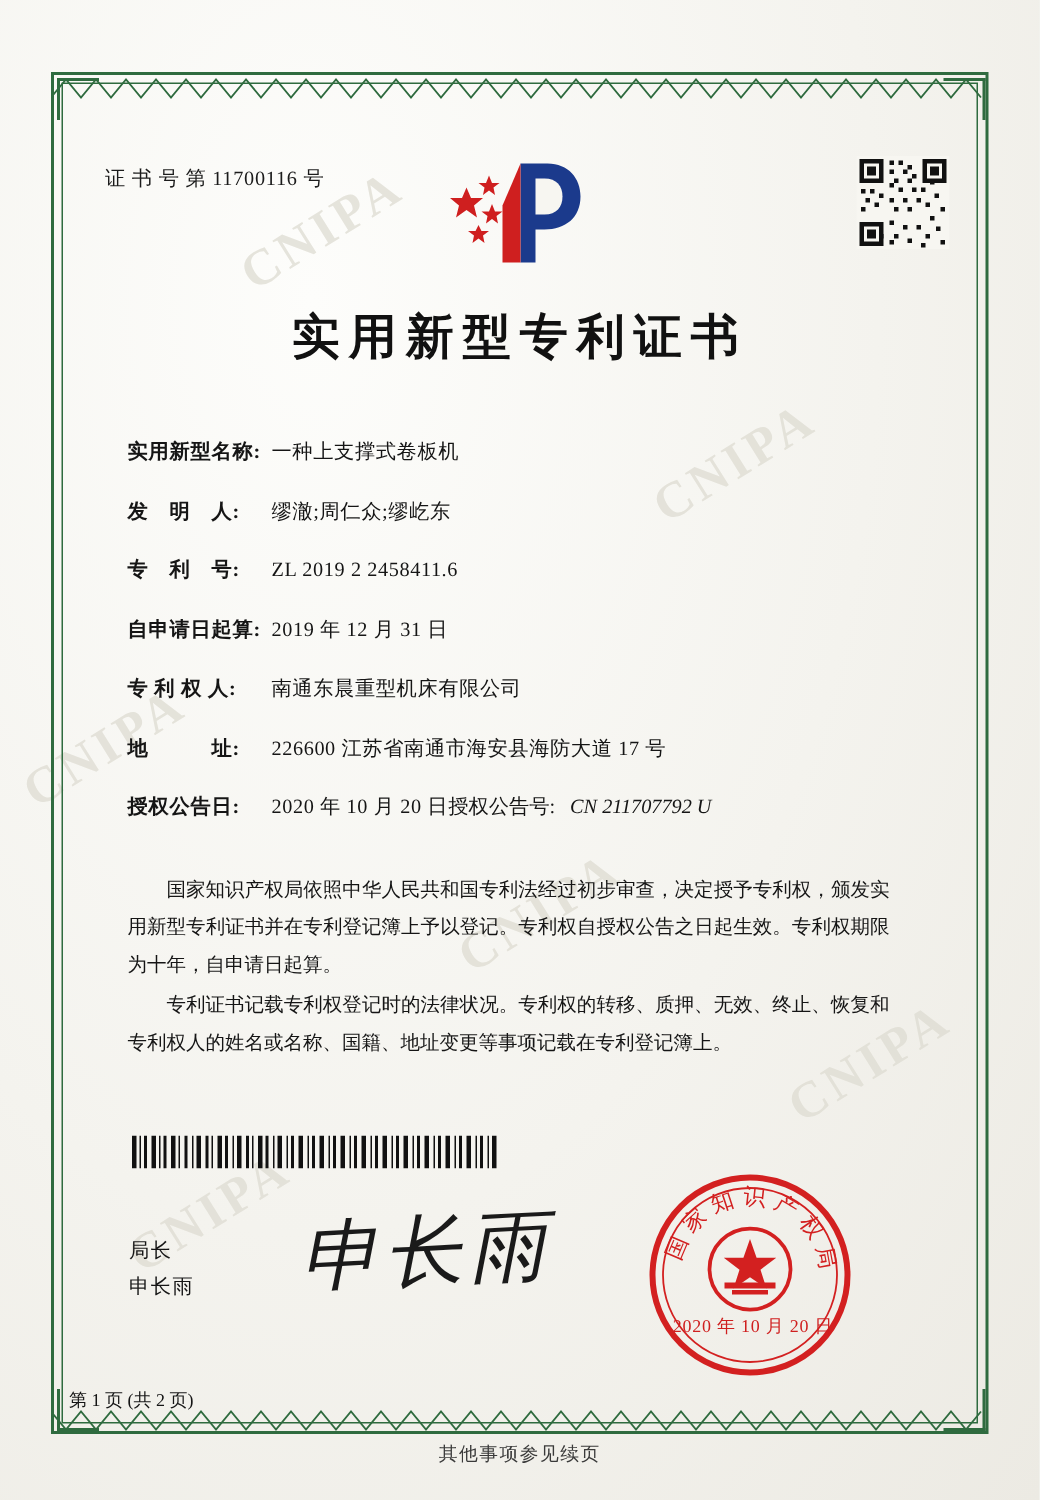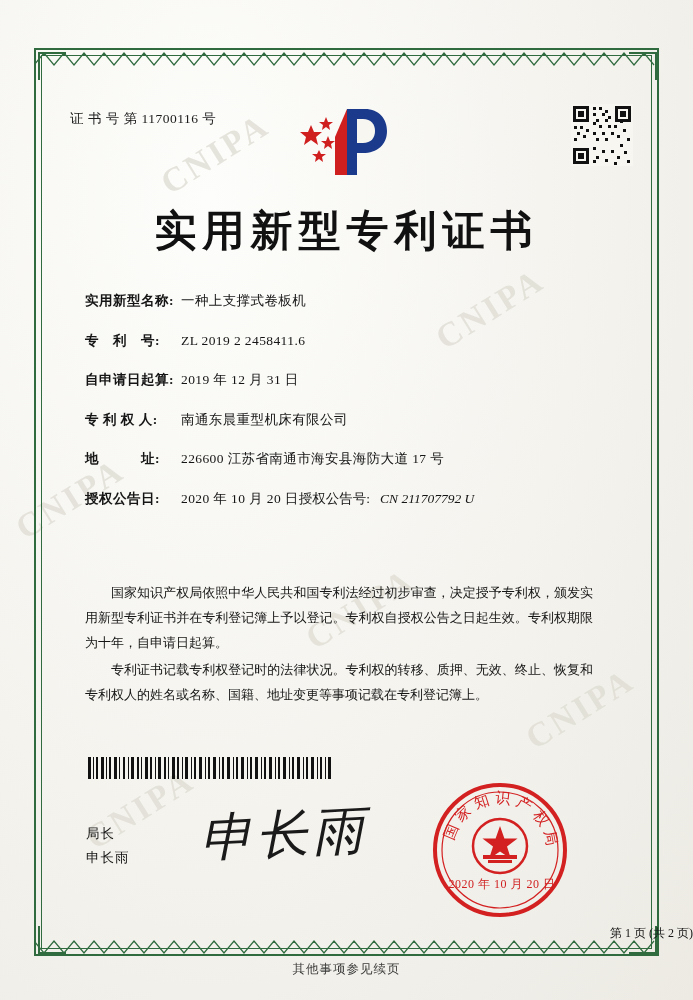--- a/index.html
+++ b/index.html
@@ -111,21 +111,21 @@
     top: 104px;
     width: 62px;
     height: 62px;
   }
   .title {
     position: absolute;
     left: 0;
     right: 0;
     top: 203px;
     text-align: center;
-    font-size: 42px;
+    font-size: 32px;
     font-weight: bold;
     letter-spacing: 6px;
     color: #111;
     font-family: "DejaVu Serif", serif;
   }
 
   
   .fields {
     position: absolute;
     left: 85px;
@@ -223,23 +223,24 @@
     font-size: 12px;
     letter-spacing: 0.5px;
   }
 
   
   .page-num {
     position: absolute;
     left: 0;
     right: 0;
     top: 925px;
-    text-align: right;
+    text-align: left;
     font-size: 12px;
     color: #151515;
+    padding-left: 46px;
   }
   .footnote {
     position: absolute;
     left: 0;
     right: 0;
     top: 961px;
     text-align: center;
     font-size: 12.5px;
     color: #3a3a3a;
     letter-spacing: 1px;
@@ -347,20 +348,24 @@
       </g>
     </svg>
   </div>
 
   <div class="title">实用新型专利证书</div>
 
   <div class="fields">
     <div class="row">
       <div class="label">实用新型名称:</div>
       <div class="value">一种上支撑式卷板机</div>
+    </div>
+    <div class="row">
+      <div class="label">发　明　人:</div>
+      <div class="value">缪澈;周仁众;缪屹东</div>
     </div>
     <div class="row">
       <div class="label">专　利　号:</div>
       <div class="value">ZL 2019 2 2458411.6</div>
     </div>
     <div class="row">
       <div class="label">自申请日起算:</div>
       <div class="value">2019 年 12 月 31 日</div>
     </div>
     <div class="row">

